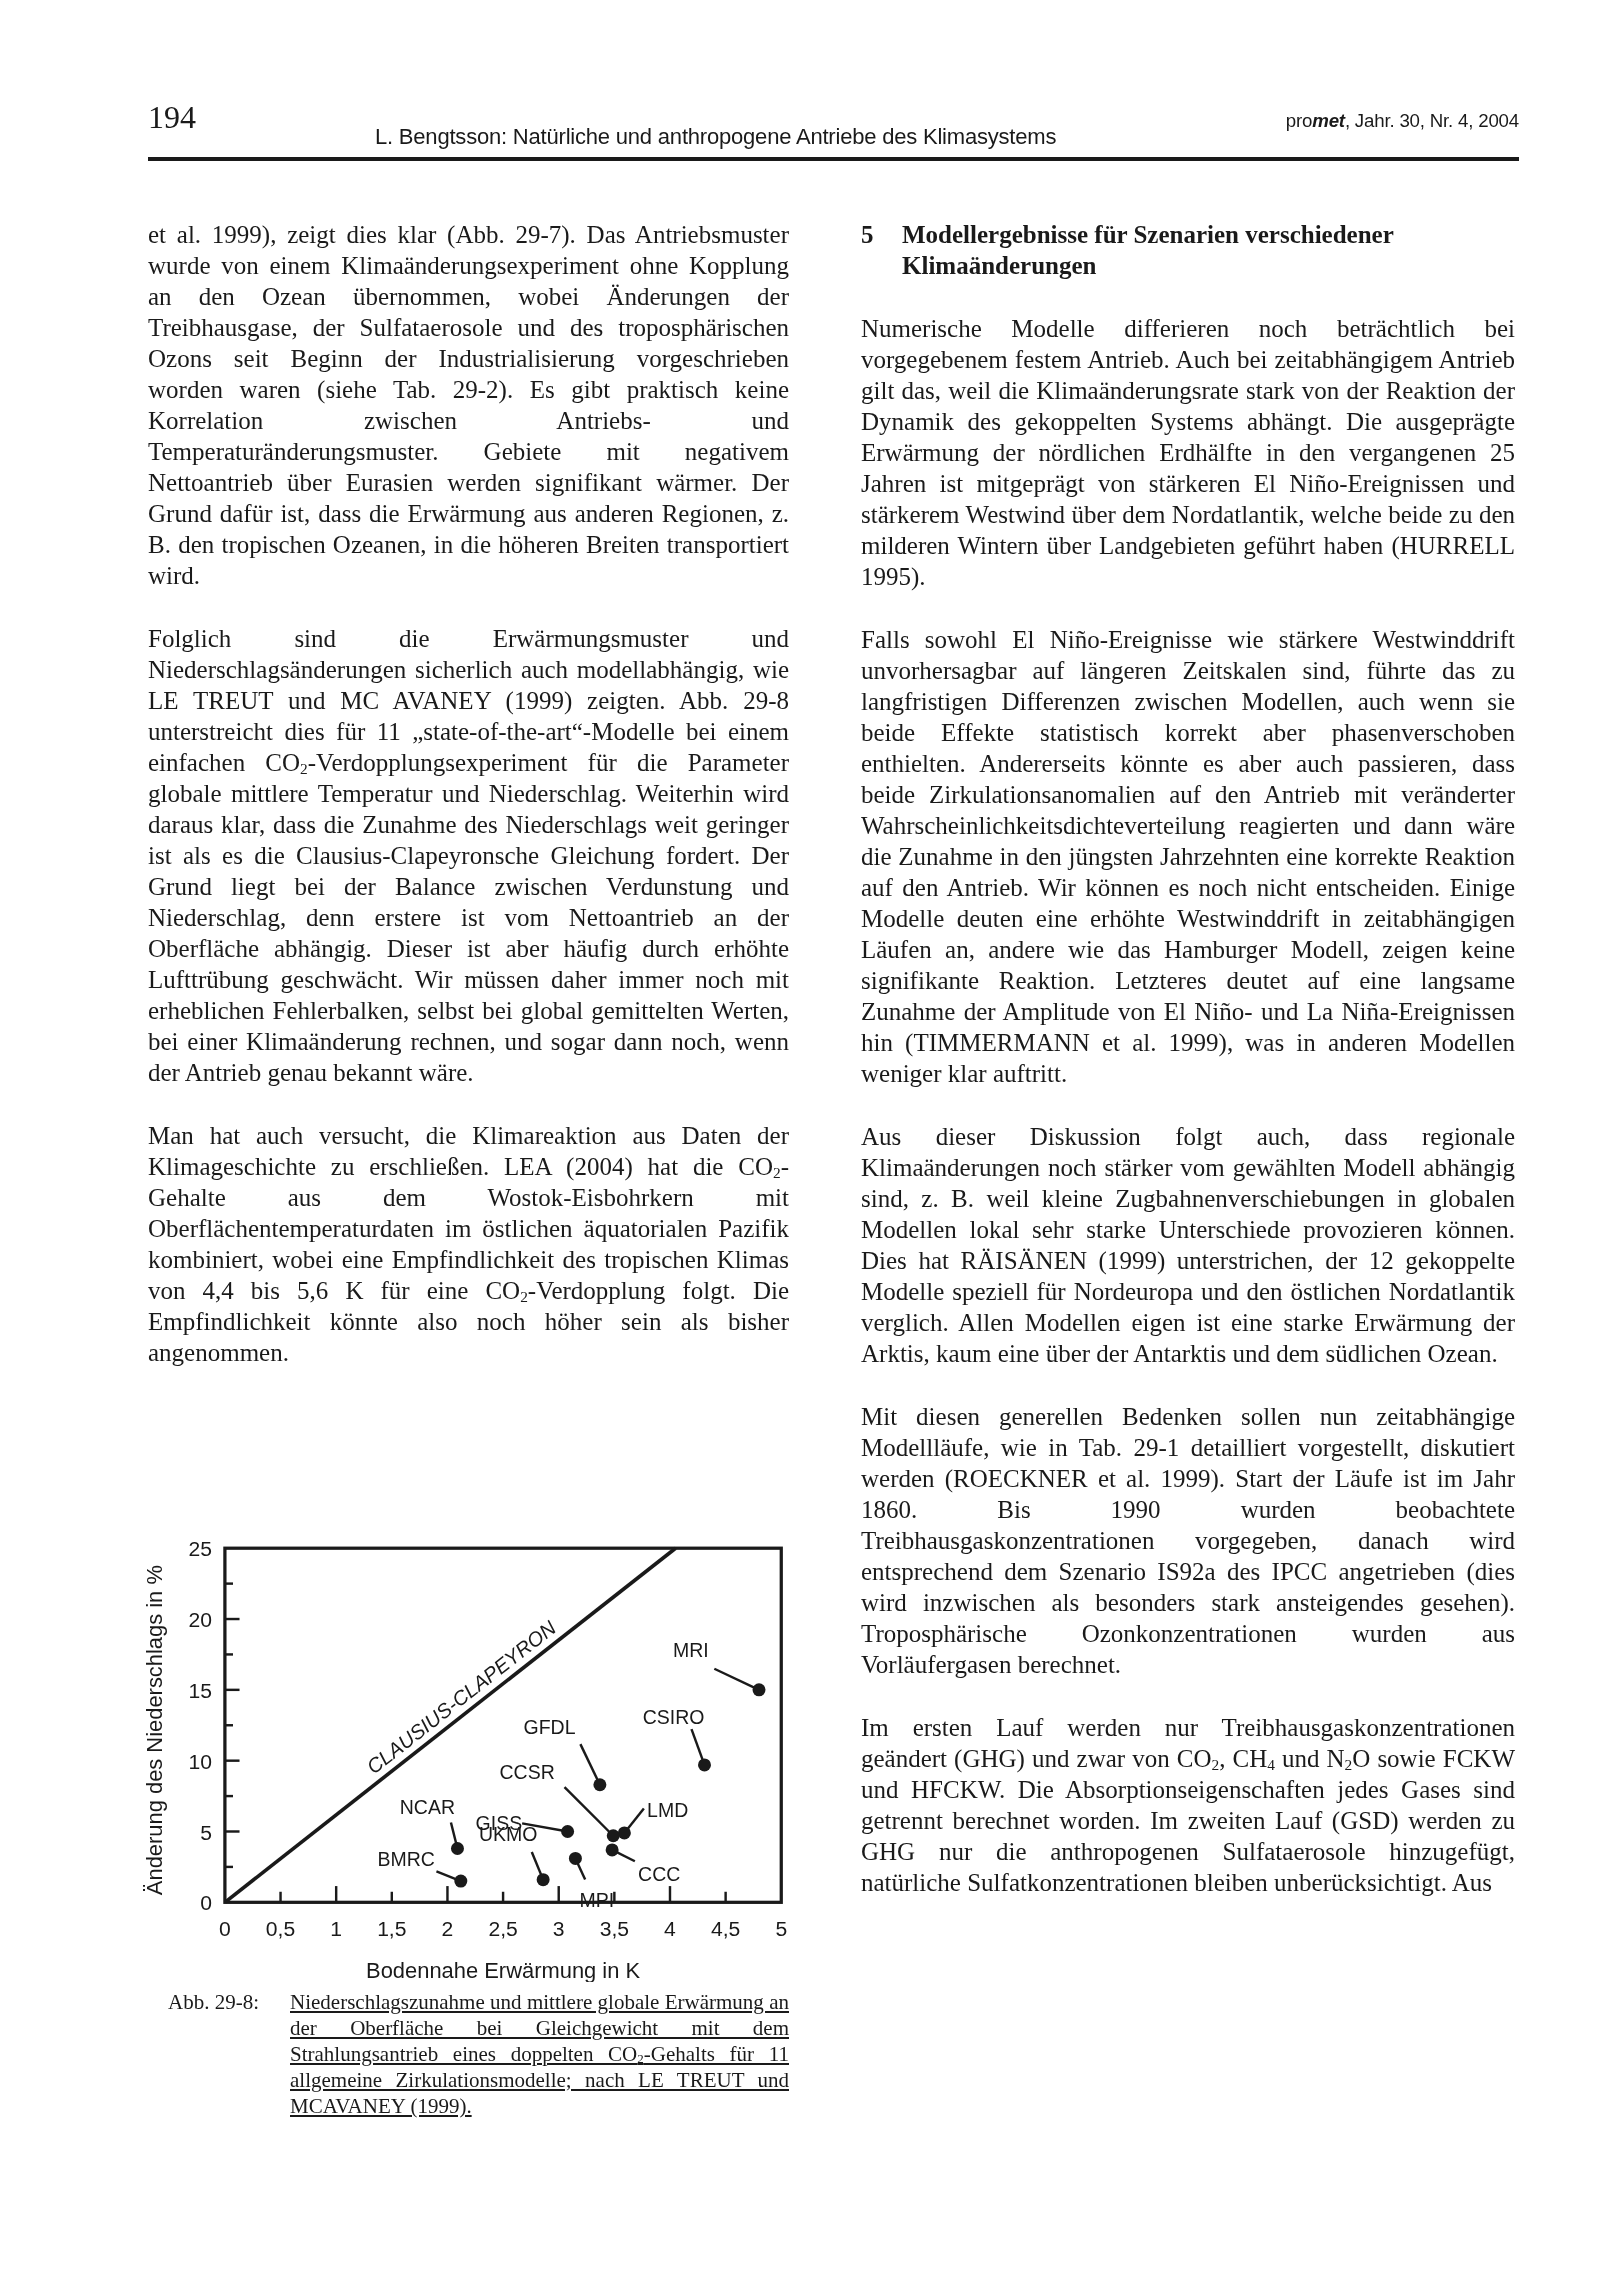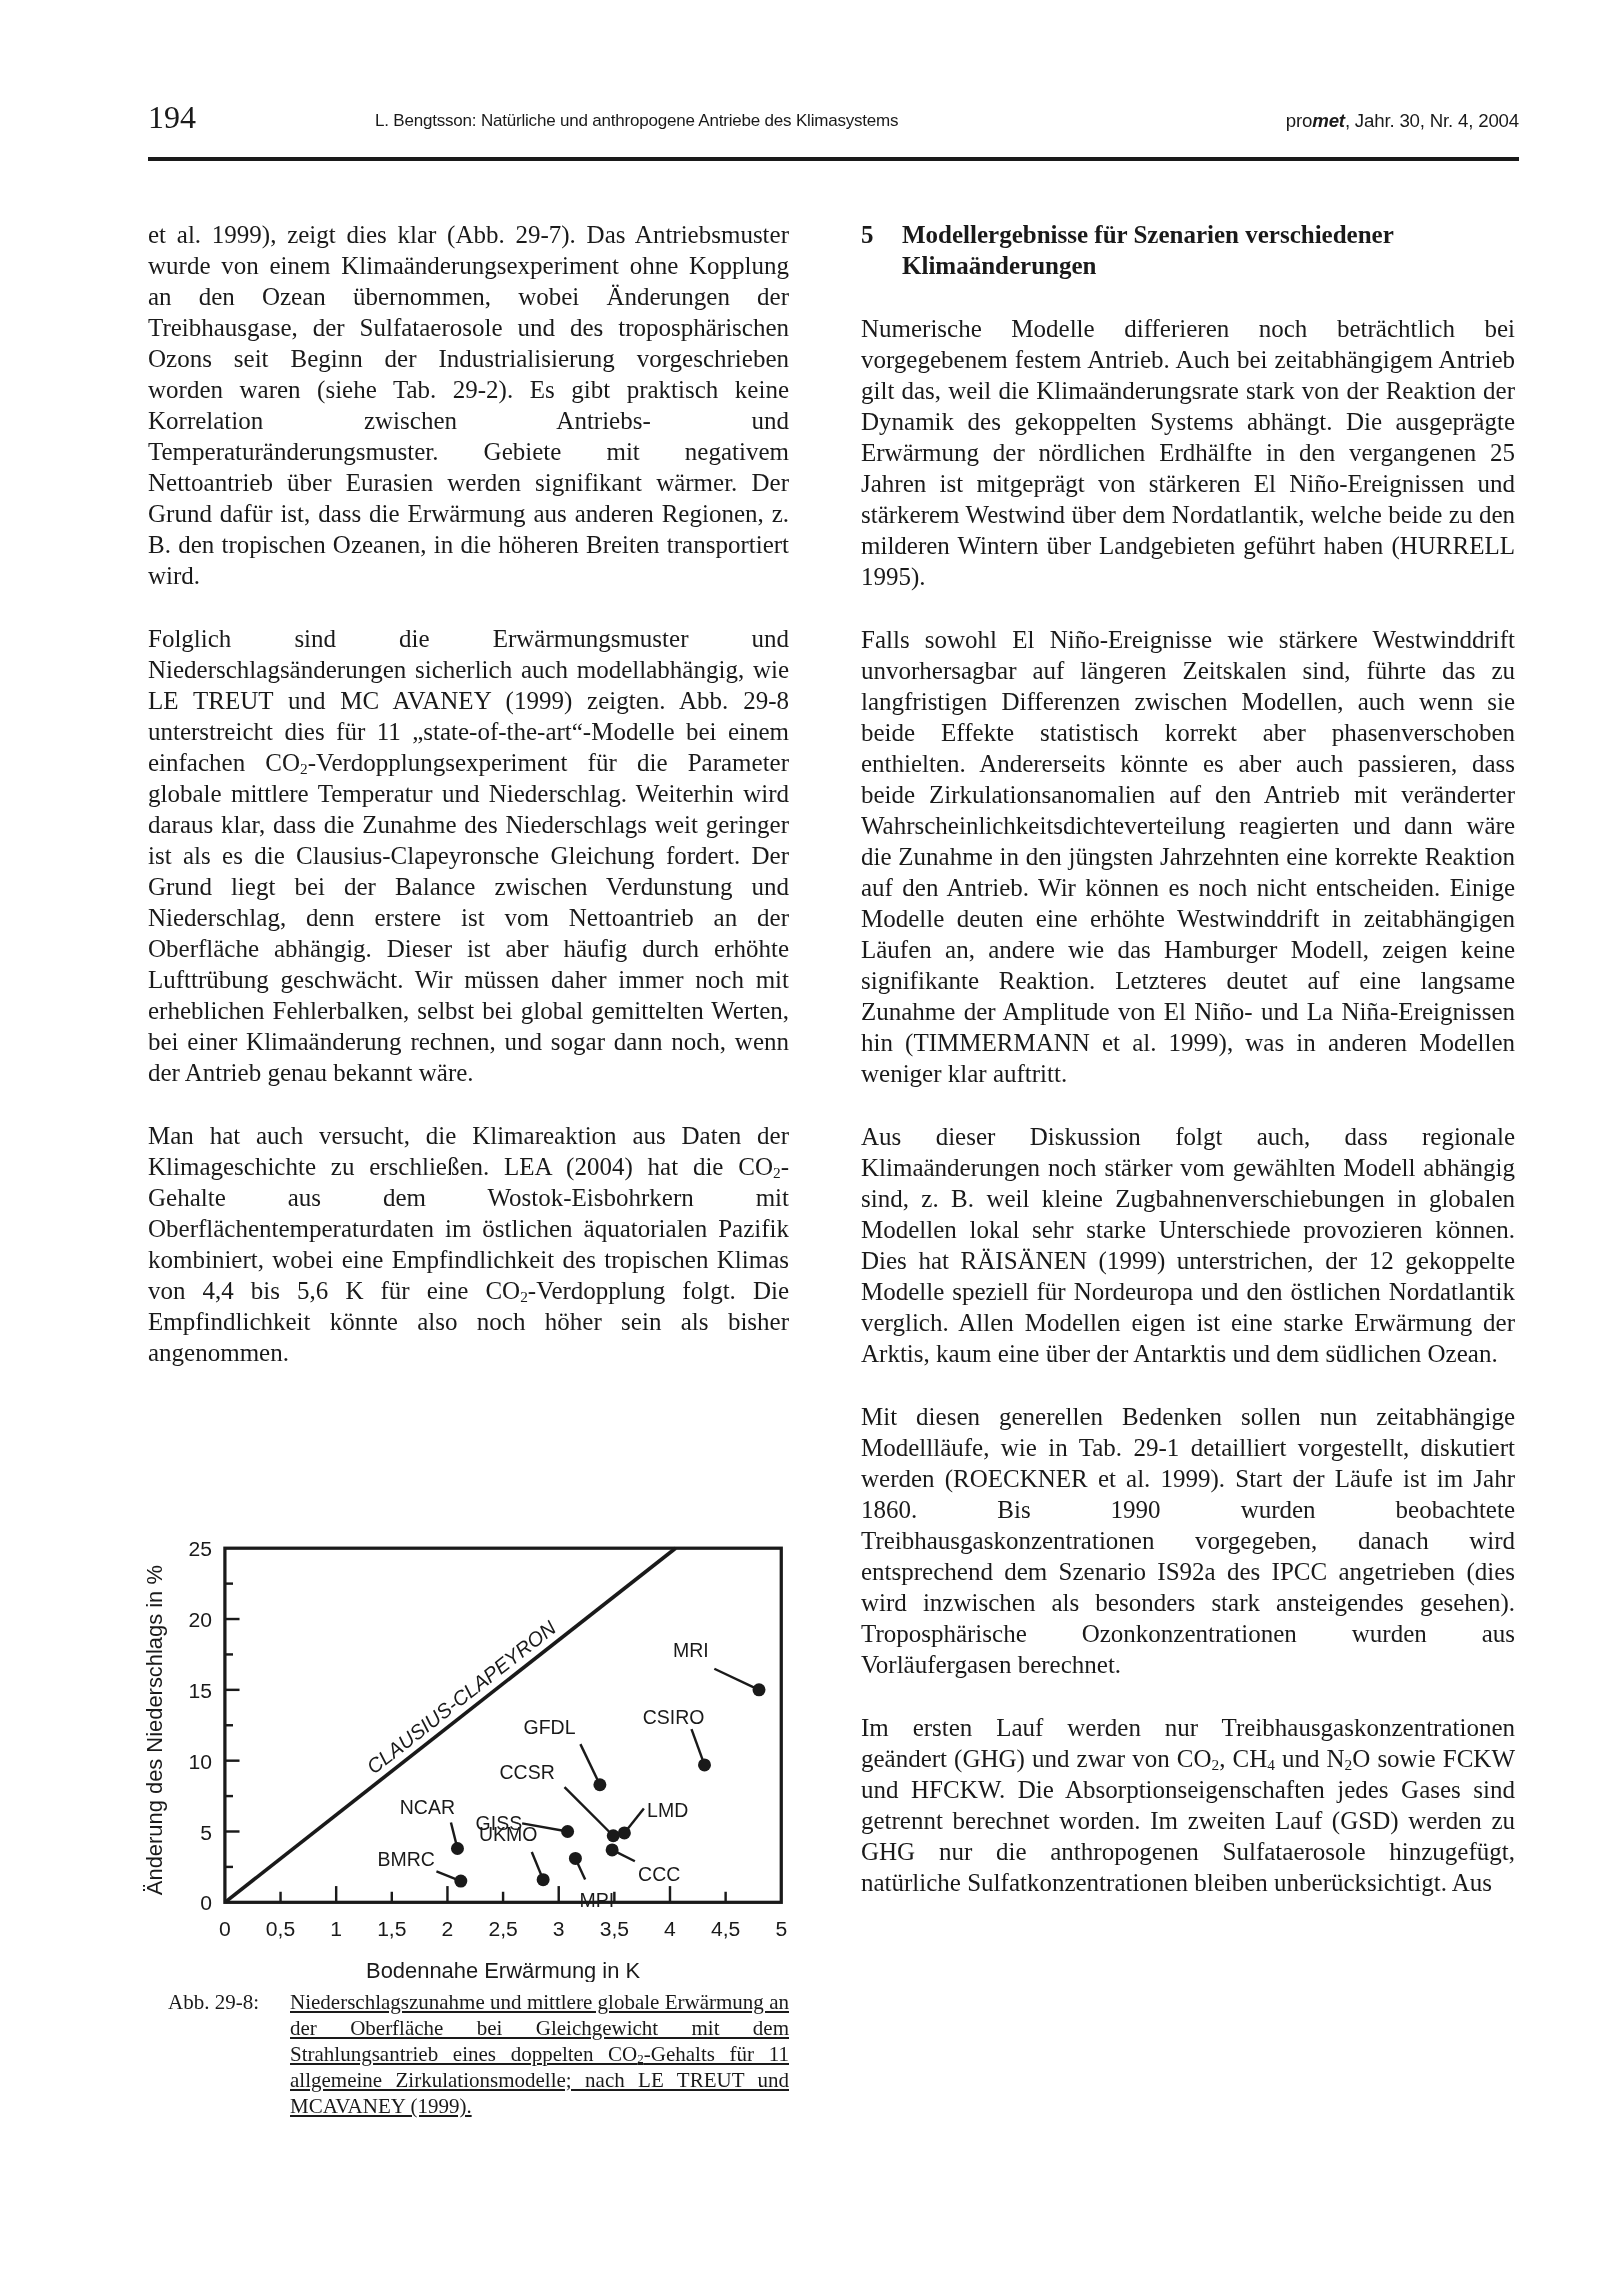--- a/index.html
+++ b/index.html
@@ -1,19 +1,19 @@
 <!DOCTYPE html>
 <html style="font-size:13px"><head>
 <meta charset="utf-8">
 <style>
   html, body { margin: 0; padding: 0; background: #ffffff; }
   body { width: 1624px; height: 2295px; position: relative; overflow: hidden; color: #1a1a1a; }
   .header { position: absolute; left: 148px; top: 101px; width: 1371px; height: 36px; font-family: "Liberation Sans", sans-serif; }
   .page-no { position: absolute; left: 0; top: 0; font-family: "Liberation Serif", serif; font-size: 32px; line-height: 32px; }
-  .running-title { position: absolute; left: 227px; top: 8px; font-size: 17px; line-height: 23px; letter-spacing: -0.2px; }
+  .running-title { position: absolute; left: 227px; top: 24px; font-size: 22px; line-height: 23px; letter-spacing: -0.2px; }
   .journal { position: absolute; right: 0; top: 8px; font-size: 18.7px; line-height: 23px; letter-spacing: -0.2px; }
   .journal em, .journal b { font-style: italic; font-weight: bold; }
   .journal .bold { font-weight: normal; font-style: normal; }
   .rule { position: absolute; left: 148px; top: 157px; width: 1371px; height: 4px; background: #1a1a1a; }
 
   .col { position: absolute; top: 207px; width: 641px; font-family: "Liberation Serif", serif; font-size: 25px; line-height: 31px; text-align: justify; hyphens: manual; margin-top: 12px; }
   .col.left { left: 148px; }
   .col.right { left: 861px; width: 654px; }
   .col p { margin: 0 0 32px 0; }
   .col sub { font-size: 15.4px; vertical-align: -3.2px; line-height: 0; }

